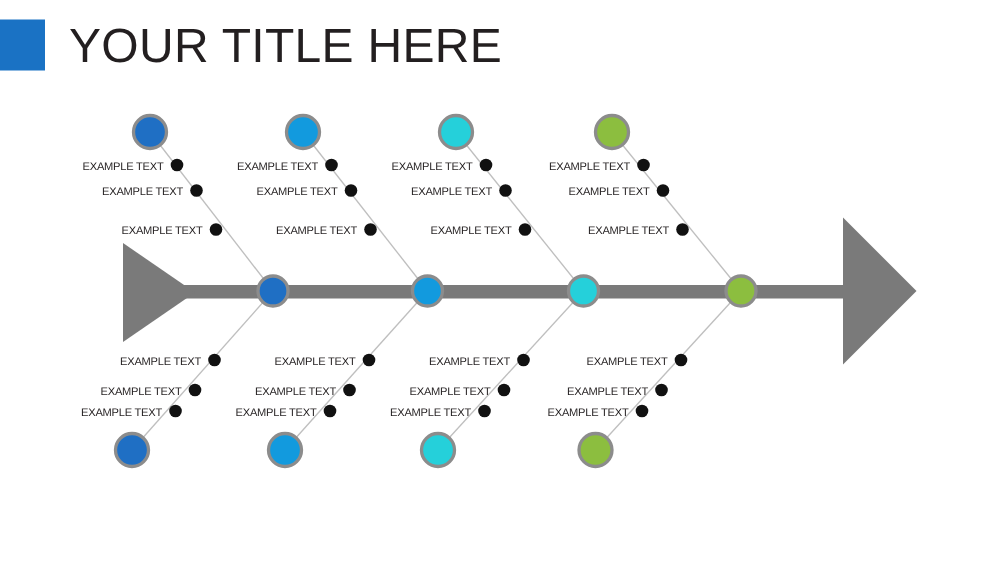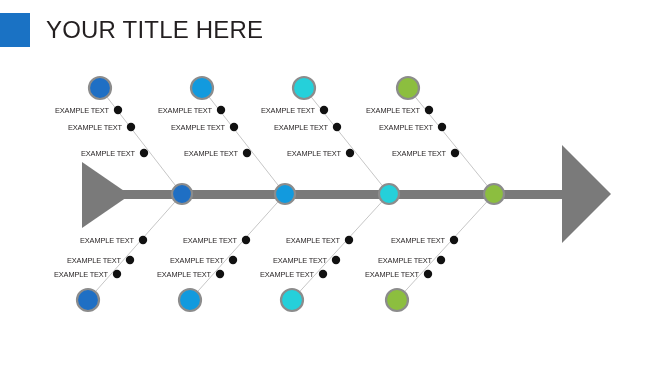--- a/index.html
+++ b/index.html
@@ -26,21 +26,21 @@
     top: 13px;
     width: 30px;
     height: 34px;
     background: #1a72c4;
   }
   #title-text {
     position: absolute;
     left: 46px;
     top: 14px;
     font-family: "Liberation Sans", sans-serif;
-    font-size: 24px;
+    font-size: 32px;
     font-weight: 300;
     letter-spacing: 0.2px;
     color: #231f20;
     white-space: nowrap;
     line-height: 32px;
   }
   #diagram {
     position: absolute;
     left: 0;
     top: 0;

